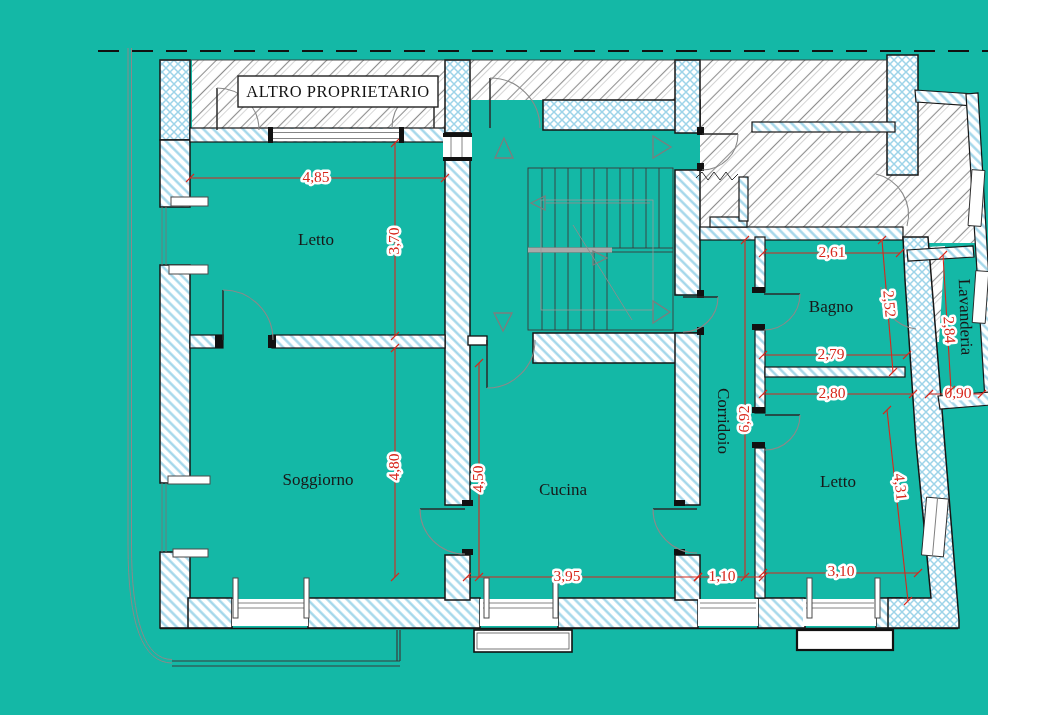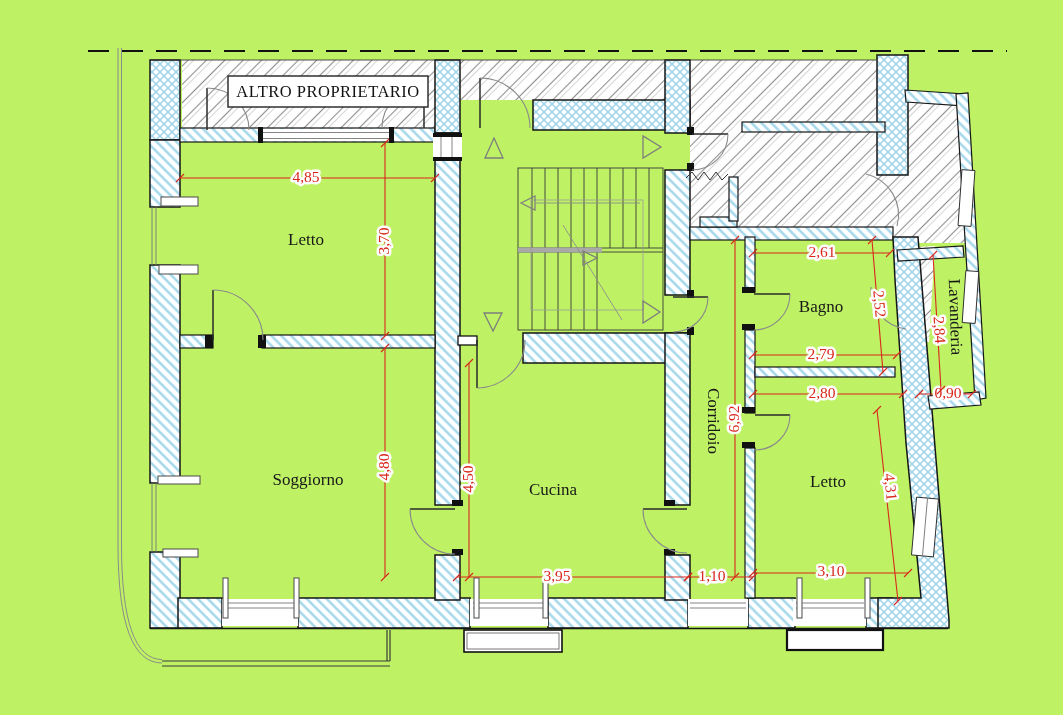--- a/index.html
+++ b/index.html
@@ -1,17 +1,17 @@
 <!DOCTYPE html>
 <html><head>
 <meta charset="utf-8">
 <style>
   html,body{margin:0;padding:0;background:#ffffff;}
-  #stage{position:relative;width:1063px;height:715px;background:#bef264;overflow:hidden;
-         font-family:"Liberation Serif",serif;}
+  #stage{position:relative;width:978px;height:715px;background:#14b8a6;overflow:hidden;
+         font-family:"Liberation Serif",serif;padding-left:10px;}
   svg{display:block;}
   .room-label{font-family:"Liberation Serif",serif;font-size:17px;fill:#181818;
               text-anchor:middle;dominant-baseline:middle;}
   .dim-label{font-family:"Liberation Serif",serif;font-size:15.5px;
              text-anchor:middle;dominant-baseline:middle;
              paint-order:stroke;stroke:#ffffff;stroke-width:5px;stroke-linejoin:round;}
   .other-owner-text{font-family:"Liberation Serif",serif;font-size:16.5px;fill:#111;
                     letter-spacing:.5px;text-anchor:middle;dominant-baseline:middle;}
   .wall{stroke:#161616;stroke-width:1.5;}
   .thinwall{stroke:#161616;stroke-width:1.2;}

